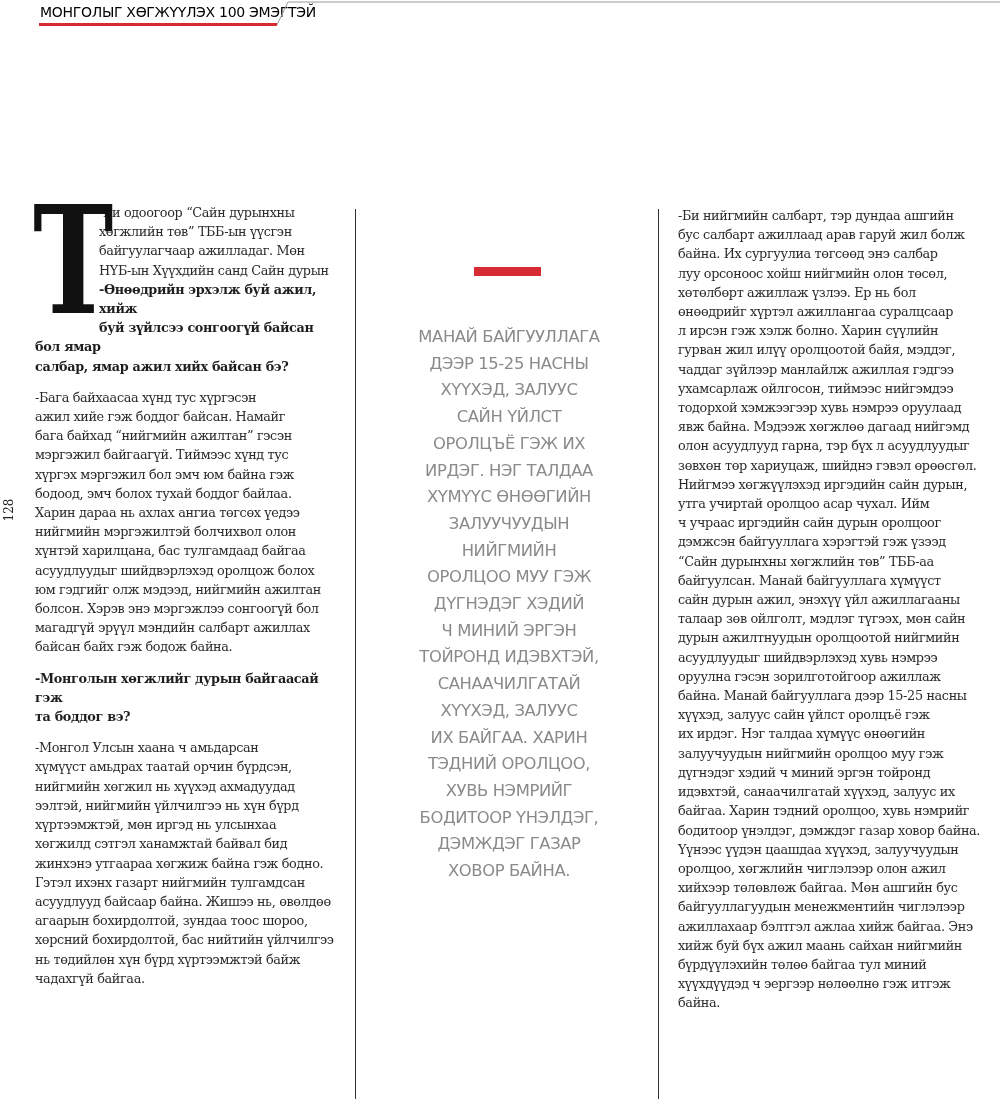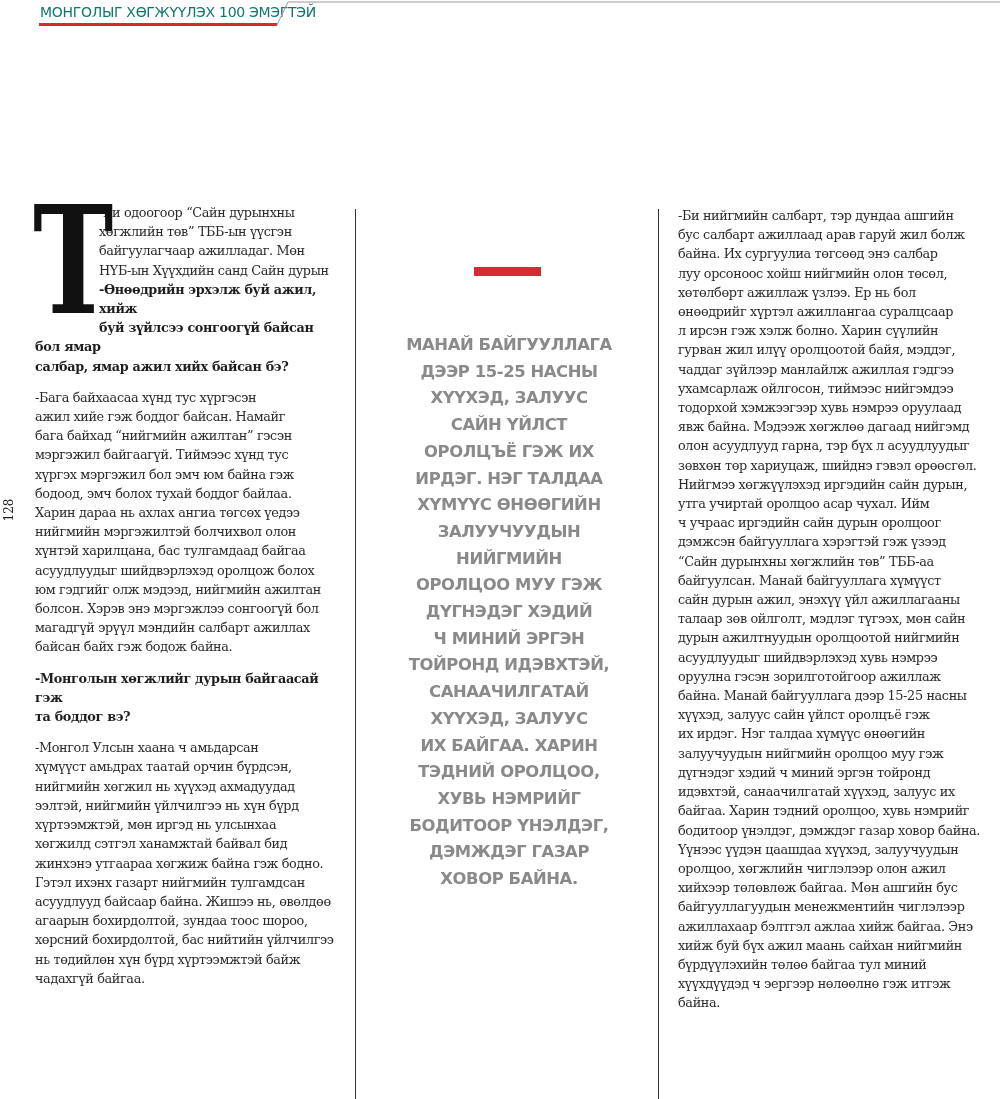--- a/index.html
+++ b/index.html
@@ -1,21 +1,21 @@
 <!DOCTYPE html>
 <html><head>
 <meta charset="utf-8">
 <style>
   html, body { margin: 0; padding: 0; background: #ffffff; }
   body { width: 1000px; height: 1099px; position: relative; overflow: hidden; }
 
   .header-title {
     position: absolute; left: 40px; top: 4px;
     font-family: "DejaVu Sans", sans-serif; font-size: 14px; letter-spacing: -0.3px;
-    color: #0f766e; line-height: 16px; white-space: nowrap;
+    color: #000000; line-height: 16px; white-space: nowrap;
   }
   .header-red { position: absolute; left: 39px; top: 23px; width: 238px; height: 3px; background: #d62b32; }
   .header-rule { position: absolute; left: 0; top: 0; width: 1000px; height: 30px; }
 
   .page-num {
     position: absolute; left: 2px; top: 525px;
     font-family: "DejaVu Serif", serif; font-size: 12px; color: #222;
     transform: rotate(-90deg); transform-origin: left top;
     width: 30px; text-align: center;
   }
@@ -34,22 +34,22 @@
     height: 118px; margin: 2px 14px 0 -2px; color: #111; transform: scaleX(0.72); transform-origin: left top;
     width: 52px; font-weight: bold;
   }
 
   .divider { position: absolute; width: 1px; background: #333; }
   .div1 { left: 355px; top: 209px; height: 890px; }
   .div2 { left: 658px; top: 209px; height: 890px; }
 
   .pull-bar { position: absolute; left: 474px; top: 267px; width: 67px; height: 9px; background: #d62b32; }
   .pullquote {
-    position: absolute; left: 390px; top: 332px; width: 238px; text-align: center;
-    font-family: "DejaVu Sans", sans-serif; font-weight: 700; font-size: 16.4px; line-height: 26.7px;
+    position: absolute; left: 390px; top: 324px; width: 238px; text-align: center;
+    font-family: "DejaVu Sans", sans-serif; font-weight: 400; font-size: 16.4px; line-height: 26.7px;
     color: #8a8a8a; letter-spacing: -0.4px; white-space: pre-line;
   }
 </style>
 </head>
 <body>
 
 <div class="header-title">МОНГОЛЫГ ХӨГЖҮҮЛЭХ 100 ЭМЭГТЭЙ</div>
 <div class="header-red"></div>
 <svg class="header-rule" viewBox="0 0 1000 30">
   <polyline points="277,25 288,2 1000,2" fill="none" stroke="#999" stroke-width="1"></polyline>

